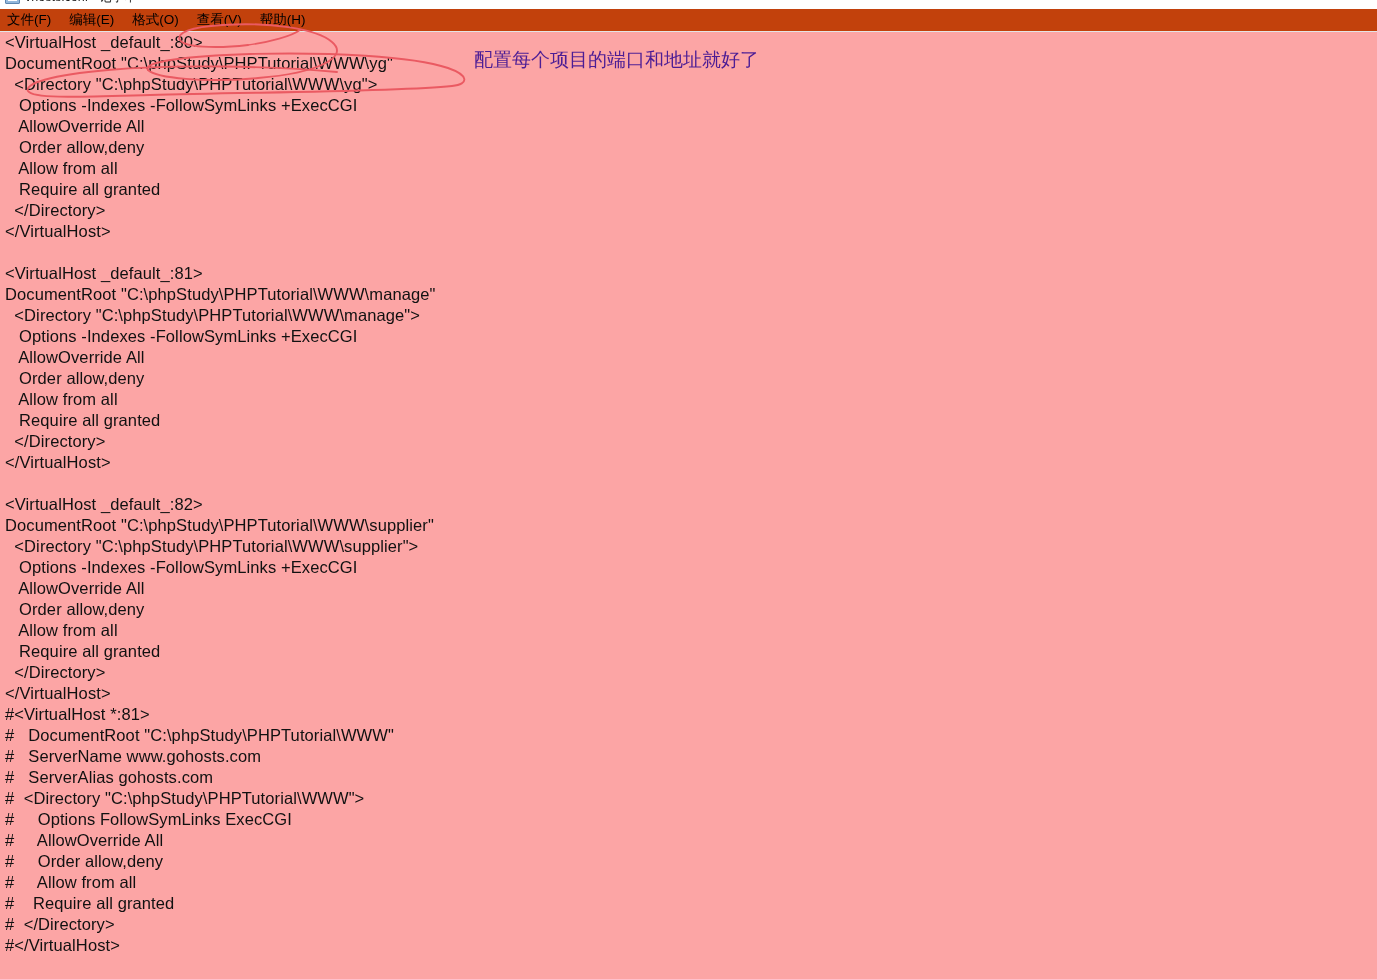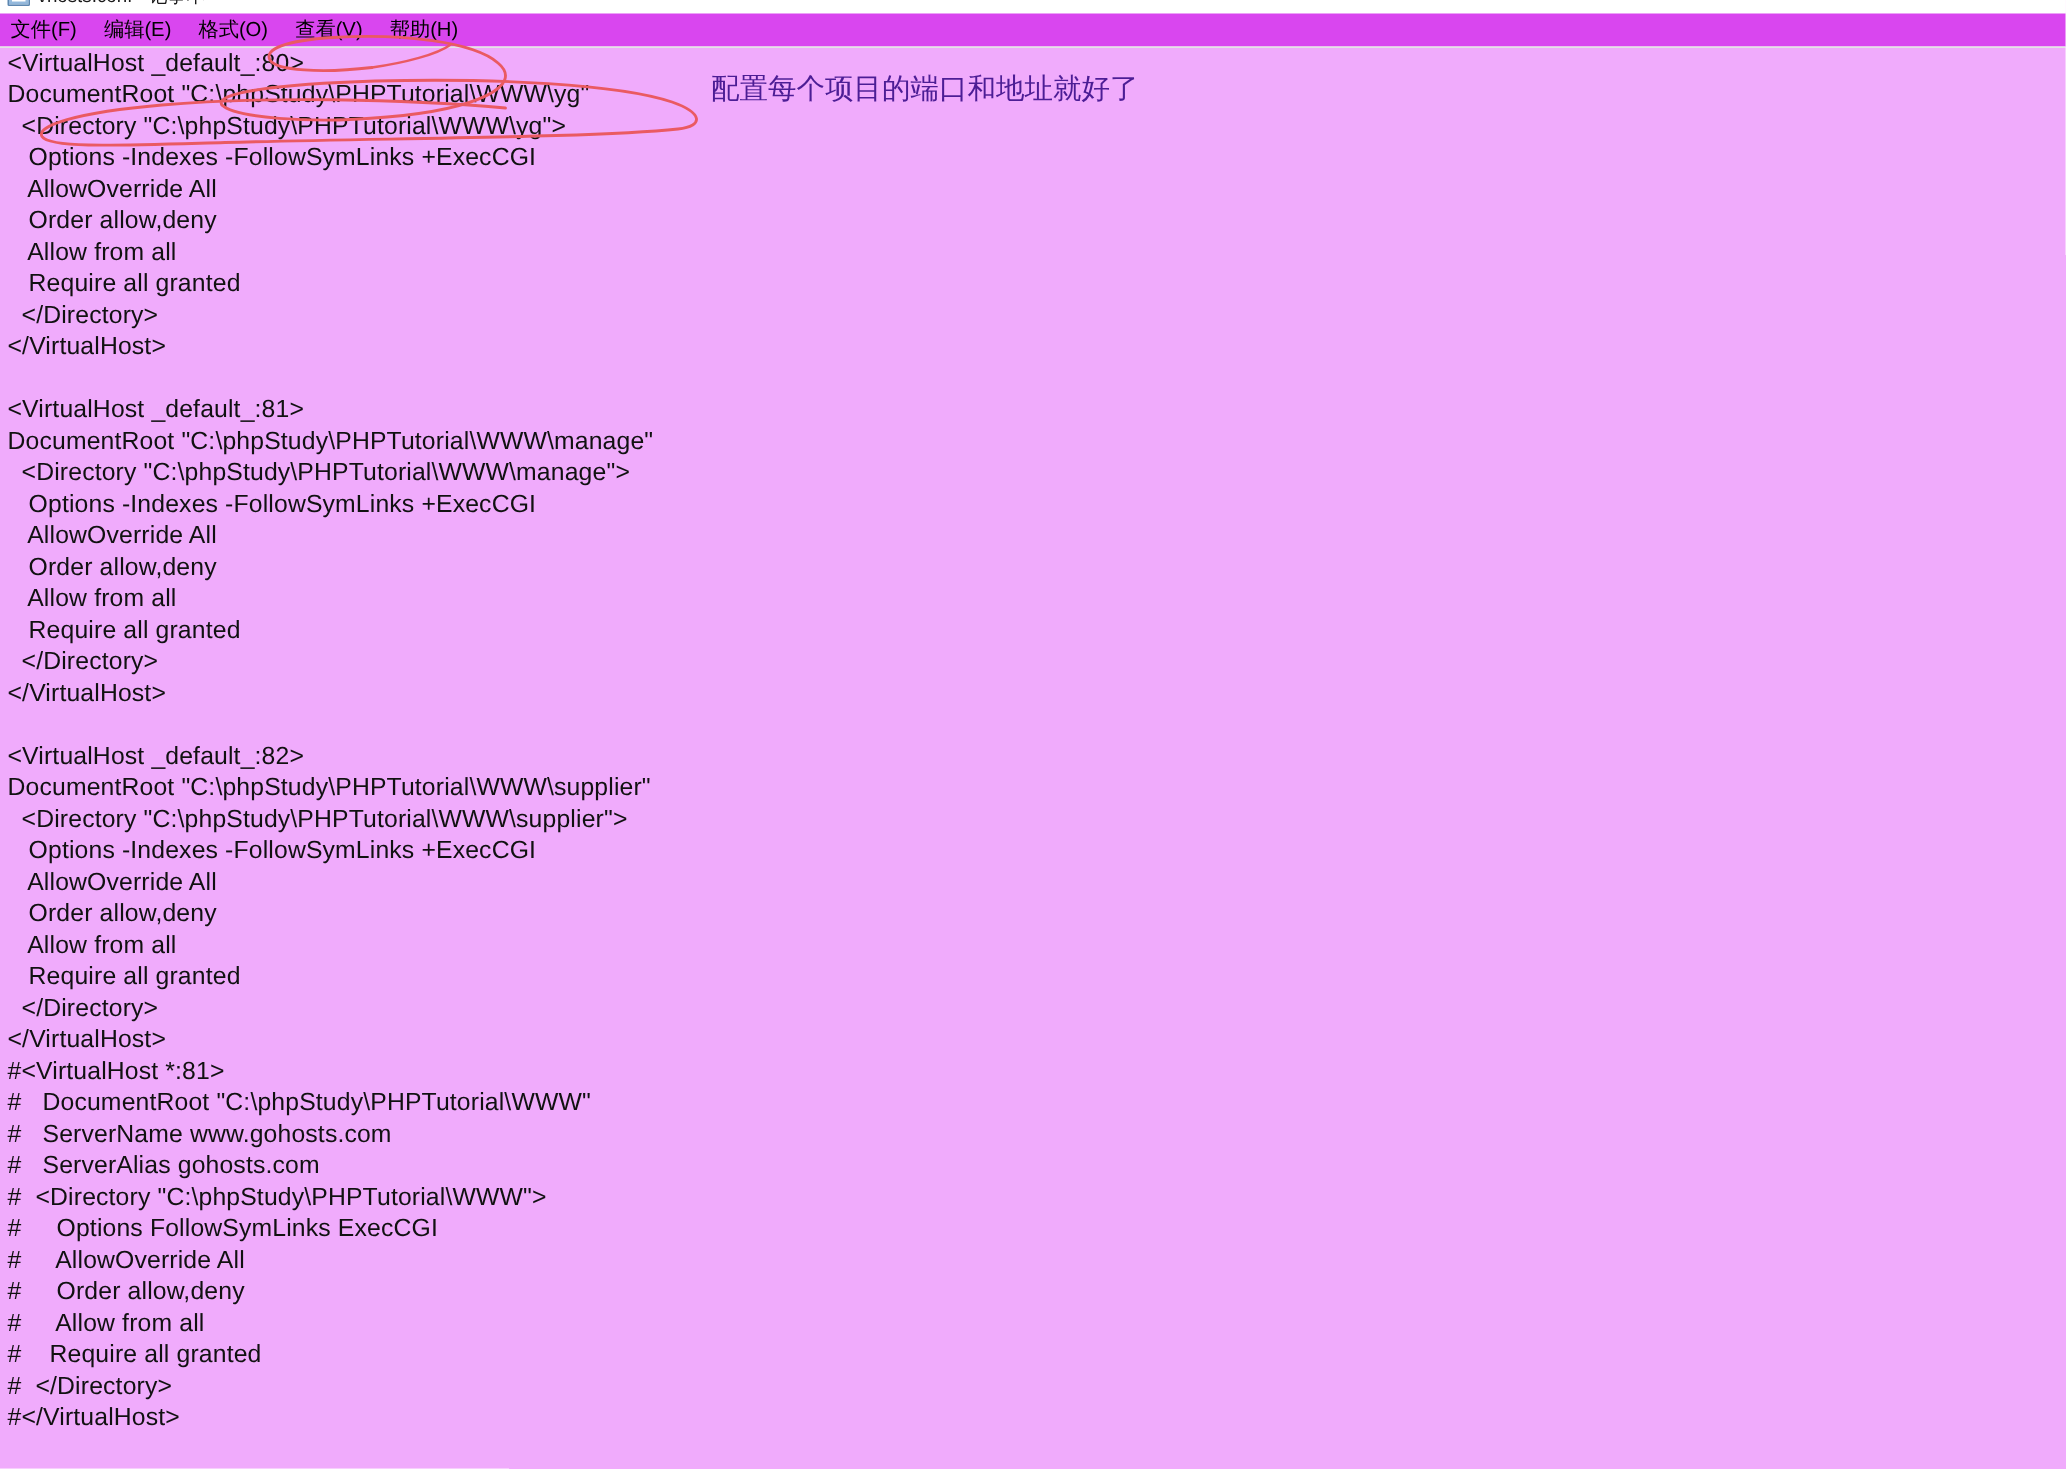--- a/index.html
+++ b/index.html
@@ -66,21 +66,21 @@
   #menubar {
     position: absolute;
     left: 0;
     top: 9px;
     width: 100%;
     height: 22px;
     display: flex;
     align-items: center;
     box-sizing: border-box;
     padding-left: 7px;
-    background: #d946ef;
+    background: #c2410c;
   }
   .menu-item {
     font-size: 13.5px;
     line-height: 18px;
     color: #000000;
     white-space: nowrap;
     padding: 0 9px;
     cursor: default;
   }
   .menu-item:first-child { padding-left: 0; }
@@ -93,21 +93,21 @@
     background: #e4e4e4;
   }
 
   
   #editor {
     position: absolute;
     left: 0;
     top: 32px;
     right: 0;
     bottom: 0;
-    background: #f0abfc;
+    background: #fca5a5;
     overflow: hidden;
   }
   #code {
     margin: 0;
     padding: 0 0 0 5px;
     font-family: "Liberation Sans", "DejaVu Sans", sans-serif;
     font-size: 16.5px;
     line-height: 21px;
     color: #111111;
     white-space: pre;

